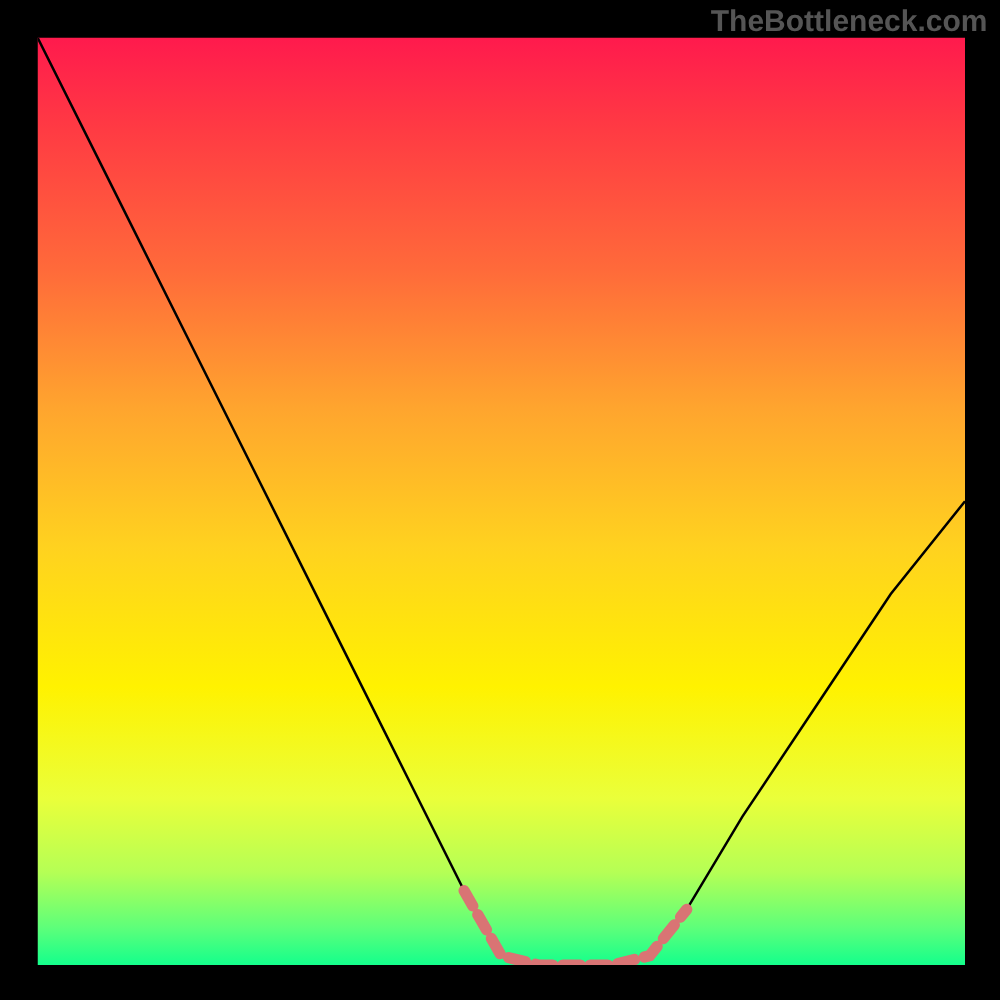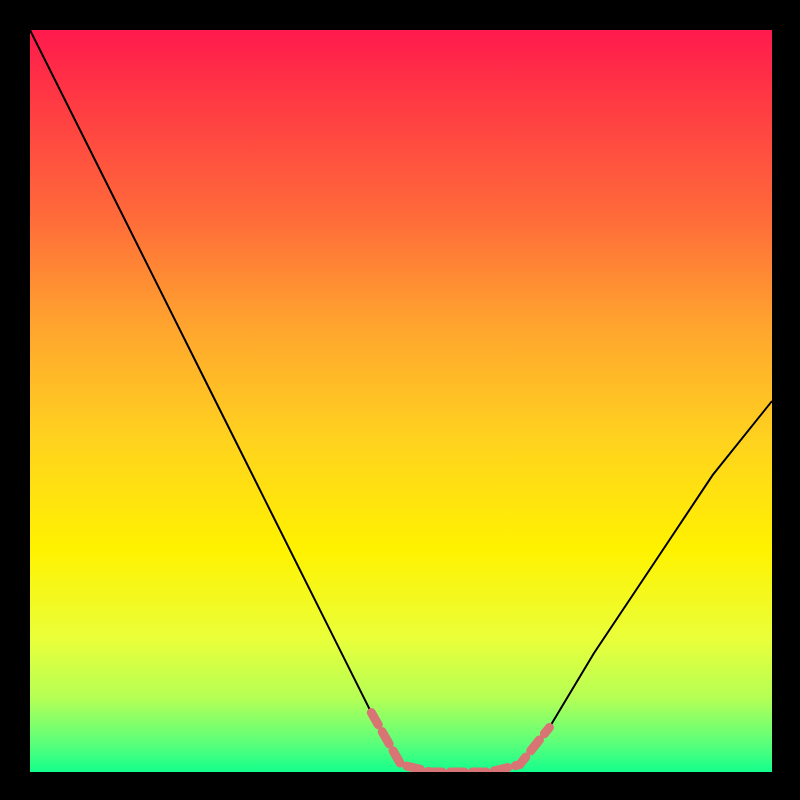--- a/index.html
+++ b/index.html
@@ -73,20 +73,21 @@
   stroke-width: 9;
   stroke-linecap: round;
   stroke-dasharray: 14 8;
 }
 </style>
 </head>
 <body>
 
 <div class="chart-outer">
 
+  <div class="watermark">TheBottleneck.com</div>
 
   <div class="plot-area">
     <div class="bg-gradient"></div>
 
     <svg class="overlay" viewBox="0 0 742 742" preserveAspectRatio="none">
       <path class="curve-main" d="M0.0 0.0 L59.4 118.7 L118.7 237.4 L178.1 356.2 L237.4 474.9 L296.8 593.6 L341.3 682.6 L371.0 734.6 L400.7 742.0 L430.4 742.0 L460.0 742.0 L489.7 734.6 L519.4 697.5 L563.9 623.3 L623.3 534.2 L682.6 445.2 L742.0 371.0"></path>
       <path class="curve-accent" d="M341.3 682.6 L371.0 734.6 L400.7 742.0 L430.4 742.0 L460.0 742.0 L489.7 734.6 L519.4 697.5"></path>
     </svg>
   </div>
 

